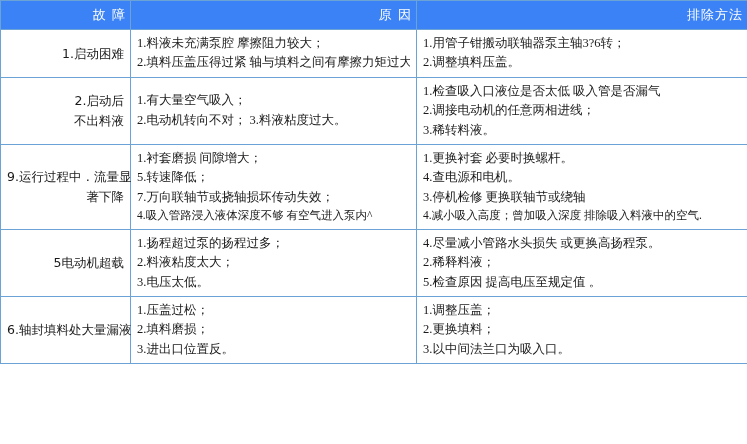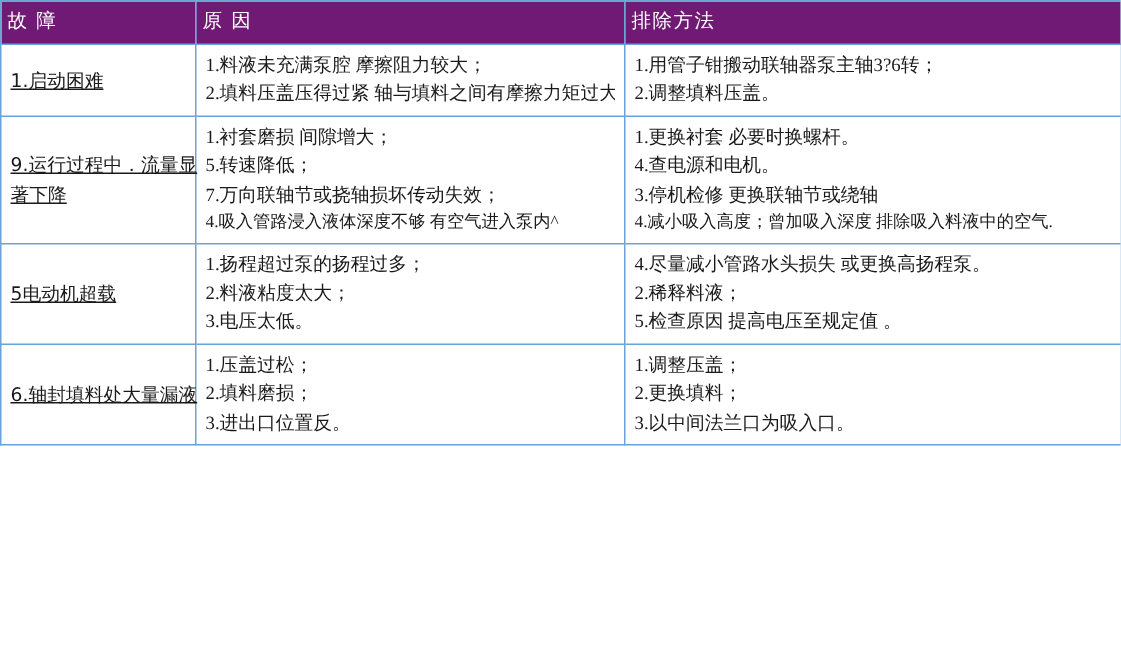--- a/index.html
+++ b/index.html
@@ -20,37 +20,36 @@
   }
   table.fault-table th,
   table.fault-table td {
     border: 1px solid #6ba3d6;
     vertical-align: middle;
     padding: 4px 6px;
     font-size: 12.5px;
     line-height: 1.55;
   }
   table.fault-table thead th {
-    background: #701a75;
+    background: #3b82f6;
     color: #ffffff;
     font-weight: normal;
-    text-align: left;
+    text-align: right;
     height: 24px;
     padding: 2px 4px;
     font-size: 13px;
     letter-spacing: 1px;
   }
   col.c-fault { width: 130px; }
   col.c-cause { width: 286px; }
   col.c-fix   { width: 331px; }
 
   td.fault-cell {
-    text-align: left;
+    text-align: right;
     padding: 4px 4px;
-    text-decoration: underline;
   }
   td.fault-cell .line {
     display: block;
     white-space: nowrap;
   }
   td.list-cell {
     text-align: left;
   }
   td.list-cell .line {
     display: block;
@@ -87,20 +86,35 @@
       <td class="list-cell">
         <span class="line">1.料液未充满泵腔 摩擦阻力较大；</span>
         <span class="line">2.填料压盖压得过紧 轴与填料之间有摩擦力矩过大。</span>
       </td>
       <td class="list-cell">
         <span class="line">1.用管子钳搬动联轴器泵主轴3?6转；</span>
         <span class="line">2.调整填料压盖。</span>
       </td>
     </tr>
 
+    <tr>
+      <td class="fault-cell">
+        <span class="line">2.启动后</span>
+        <span class="line">不出料液</span>
+      </td>
+      <td class="list-cell">
+        <span class="line">1.有大量空气吸入；</span>
+        <span class="line">2.电动机转向不对； 3.料液粘度过大。</span>
+      </td>
+      <td class="list-cell">
+        <span class="line">1.检查吸入口液位是否太低 吸入管是否漏气</span>
+        <span class="line">2.调接电动机的任意两相进线；</span>
+        <span class="line">3.稀转料液。</span>
+      </td>
+    </tr>
 
 
     <tr>
       <td class="fault-cell">
         <span class="line">9.运行过程中．流量显</span>
         <span class="line">著下降</span>
       </td>
       <td class="list-cell">
         <span class="line">1.衬套磨损 间隙增大；</span>
         <span class="line">5.转速降低；</span>

